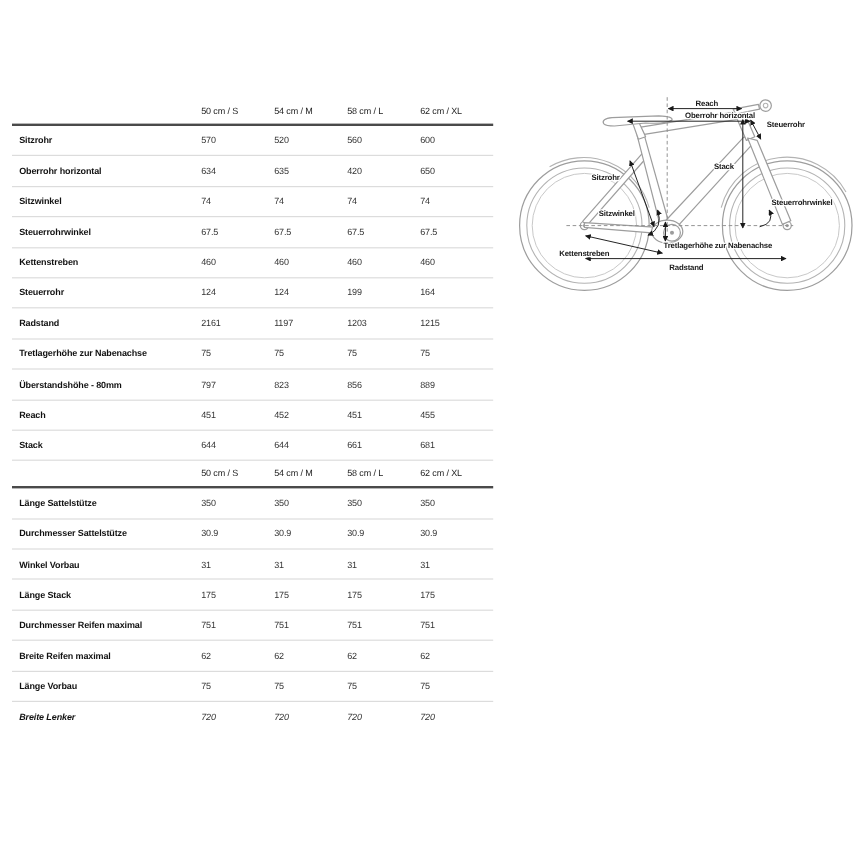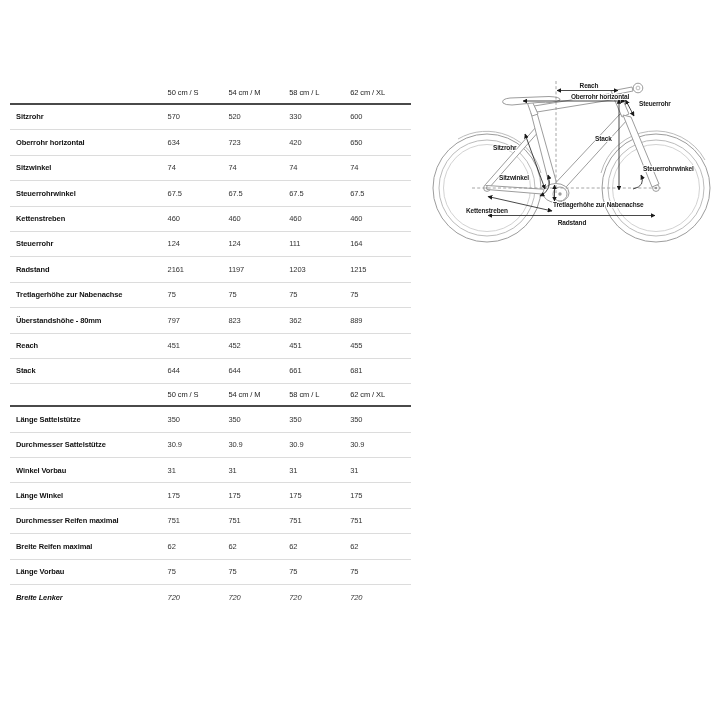--- a/index.html
+++ b/index.html
@@ -41,27 +41,27 @@
         <div class="t-label"></div>
         <div class="t-val">50 cm / S</div>
         <div class="t-val">54 cm / M</div>
         <div class="t-val">58 cm / L</div>
         <div class="t-val">62 cm / XL</div>
       </div>
       <div class="t-row">
         <div class="t-label">Sitzrohr</div>
         <div class="t-val">570</div>
         <div class="t-val">520</div>
-        <div class="t-val">330</div>
+        <div class="t-val">560</div>
         <div class="t-val">600</div>
       </div>
       <div class="t-row">
         <div class="t-label">Oberrohr horizontal</div>
         <div class="t-val">634</div>
-        <div class="t-val">723</div>
+        <div class="t-val">635</div>
         <div class="t-val">420</div>
         <div class="t-val">650</div>
       </div>
       <div class="t-row">
         <div class="t-label">Sitzwinkel</div>
         <div class="t-val">74</div>
         <div class="t-val">74</div>
         <div class="t-val">74</div>
         <div class="t-val">74</div>
       </div>
@@ -76,42 +76,42 @@
         <div class="t-label">Kettenstreben</div>
         <div class="t-val">460</div>
         <div class="t-val">460</div>
         <div class="t-val">460</div>
         <div class="t-val">460</div>
       </div>
       <div class="t-row">
         <div class="t-label">Steuerrohr</div>
         <div class="t-val">124</div>
         <div class="t-val">124</div>
-        <div class="t-val">111</div>
+        <div class="t-val">199</div>
         <div class="t-val">164</div>
       </div>
       <div class="t-row">
         <div class="t-label">Radstand</div>
         <div class="t-val">2161</div>
         <div class="t-val">1197</div>
         <div class="t-val">1203</div>
         <div class="t-val">1215</div>
       </div>
       <div class="t-row">
         <div class="t-label">Tretlagerhöhe zur Nabenachse</div>
         <div class="t-val">75</div>
         <div class="t-val">75</div>
         <div class="t-val">75</div>
         <div class="t-val">75</div>
       </div>
       <div class="t-row">
         <div class="t-label">Überstandshöhe - 80mm</div>
         <div class="t-val">797</div>
         <div class="t-val">823</div>
-        <div class="t-val">362</div>
+        <div class="t-val">856</div>
         <div class="t-val">889</div>
       </div>
       <div class="t-row">
         <div class="t-label">Reach</div>
         <div class="t-val">451</div>
         <div class="t-val">452</div>
         <div class="t-val">451</div>
         <div class="t-val">455</div>
       </div>
       <div class="t-row">
@@ -143,21 +143,21 @@
         <div class="t-val">30.9</div>
       </div>
       <div class="t-row">
         <div class="t-label">Winkel Vorbau</div>
         <div class="t-val">31</div>
         <div class="t-val">31</div>
         <div class="t-val">31</div>
         <div class="t-val">31</div>
       </div>
       <div class="t-row">
-        <div class="t-label">Länge Winkel</div>
+        <div class="t-label">Länge Stack</div>
         <div class="t-val">175</div>
         <div class="t-val">175</div>
         <div class="t-val">175</div>
         <div class="t-val">175</div>
       </div>
       <div class="t-row">
         <div class="t-label">Durchmesser Reifen maximal</div>
         <div class="t-val">751</div>
         <div class="t-val">751</div>
         <div class="t-val">751</div>

